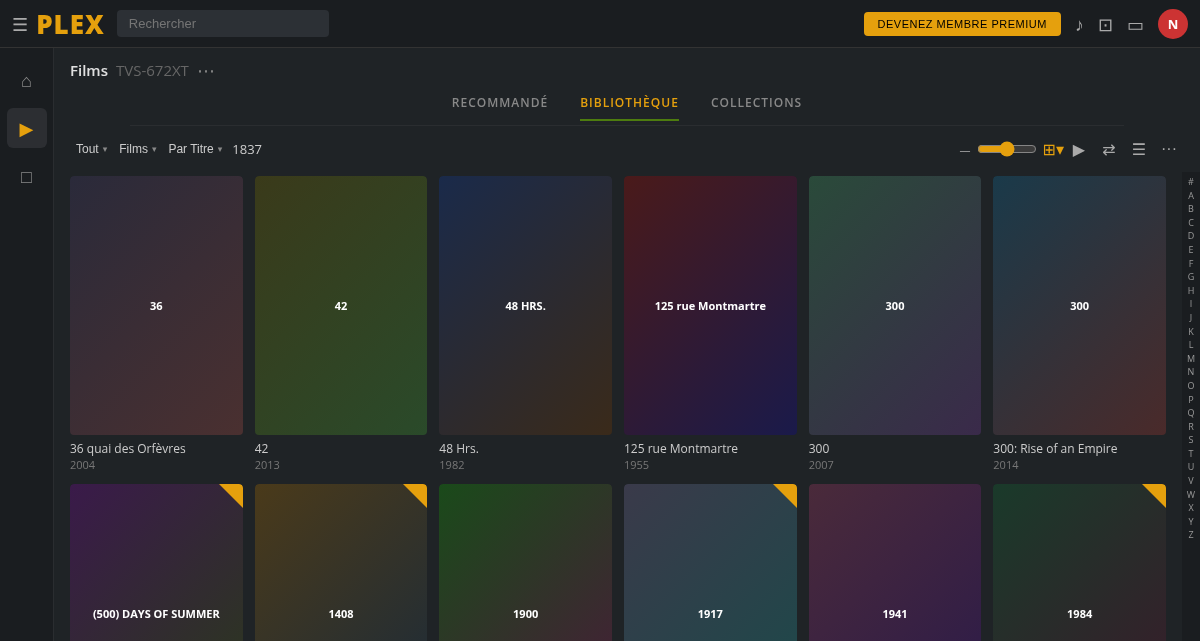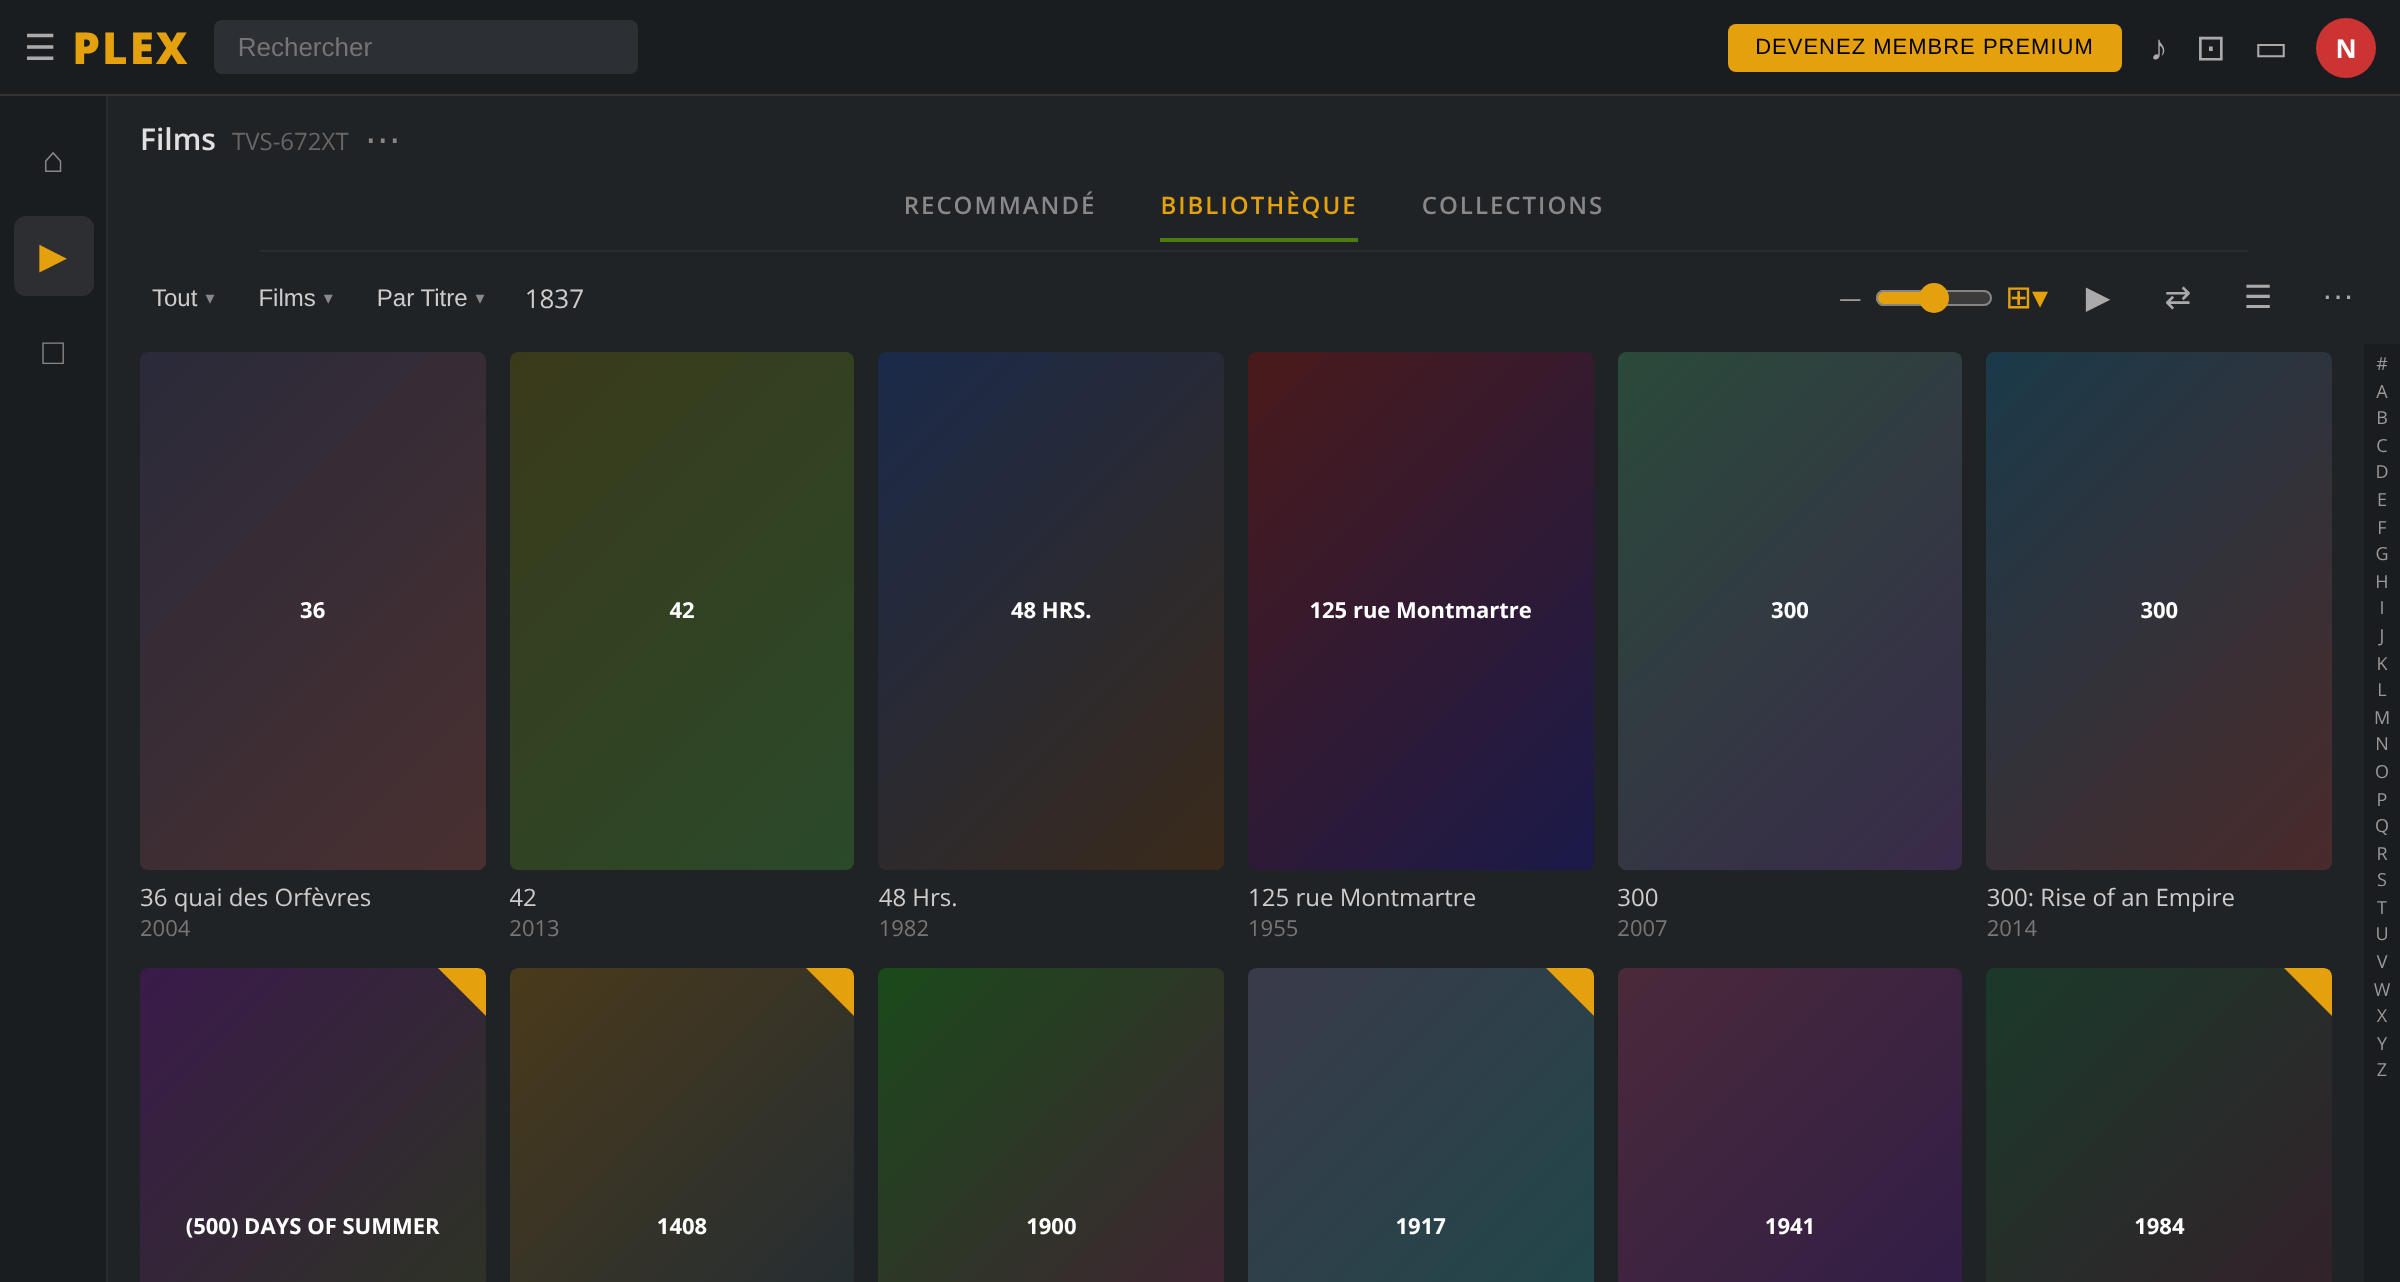--- a/index.html
+++ b/index.html
@@ -30,21 +30,21 @@
       align-items: center;
       gap: 8px;
     }
     .hamburger-icon {
       font-size: 18px;
       color: #aaa;
       cursor: pointer;
     }
     .plex-logo {
       color: #e5a00d;
-      font-size: 22px;
+      font-size: 26px;
       font-weight: 900;
       letter-spacing: 1px;
     }
     .search-bar {
       background: #2c3035;
       border: none;
       border-radius: 4px;
       color: #ccc;
       padding: 6px 12px;
       width: 212px;
@@ -140,21 +140,21 @@
       align-items: center;
       gap: 8px;
       margin-bottom: 4px;
     }
     .library-title {
       font-size: 15px;
       font-weight: 600;
       color: #e0e0e0;
     }
     .library-subtitle {
-      font-size: 12px;
+      font-size: 15px;
       color: #666;
     }
     .dots-icon {
       color: #888;
       font-size: 18px;
       cursor: pointer;
     }
 
     
     .tabs-row {
@@ -179,21 +179,20 @@
     .tab.active {
       color: #e5a00d;
       border-bottom: 2px solid #4d7c0f;
     }
 
     
     .filter-bar {
       display: flex;
       align-items: center;
       padding: 8px 16px;
-      gap: 10px;
       flex-shrink: 0;
     }
     .filter-btn {
       background: transparent;
       border: none;
       color: #ccc;
       font-size: 12px;
       cursor: pointer;
       display: flex;
       align-items: center;

